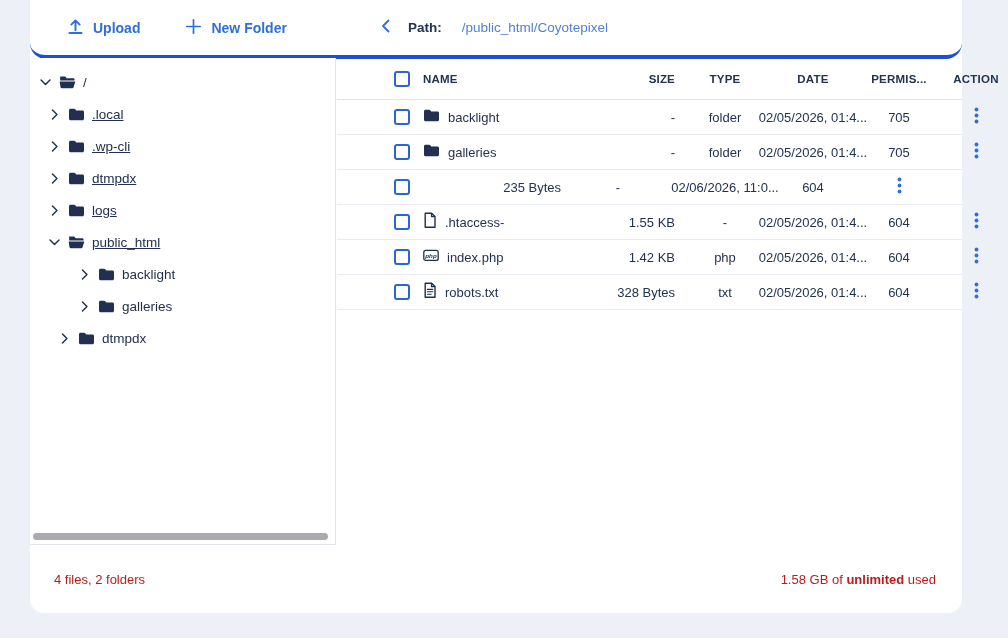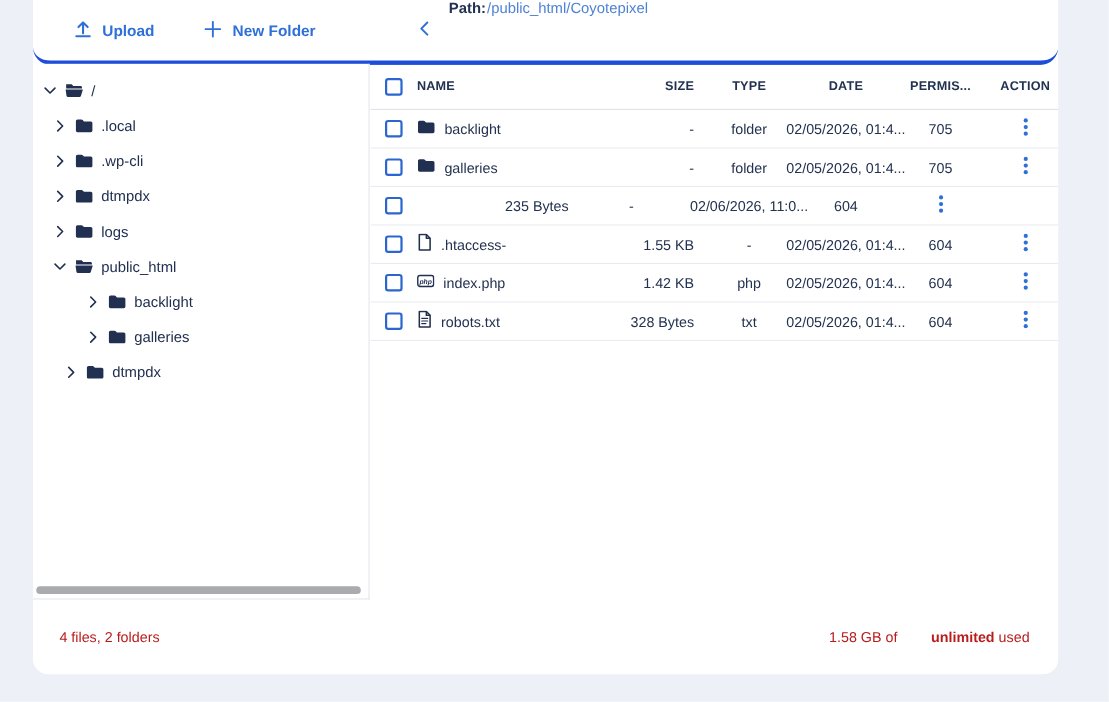--- a/index.html
+++ b/index.html
@@ -35,21 +35,21 @@
   }
   .btn-upload { margin-left: 36px; }
   .btn-newfolder { margin-left: 44px; }
   .back-chevron {
     position: absolute; left: 340px; top: 0; height: 100%;
     display: flex; align-items: center; padding: 0 8px;
     cursor: pointer; background: none; border: none;
   }
   .path-wrap {
     position: absolute; left: 378px; top: 0; height: 100%;
-    display: flex; gap: 1px; font-size: 13.5px;
+    display: flex; align-items: center; gap: 20px; font-size: 13.5px;
   }
   .path-label { color: #233250; font-weight: bold; }
   .path-value { color: #4f82d4; }
   
   .sidebar {
     position: absolute;
     left: 0; top: 58px;
     width: 306px; height: 487px;
     border-right: 1px solid #e3e6ec;
     border-bottom: 1px solid #e3e6ec;
@@ -57,21 +57,21 @@
     padding-top: 8px;
     overflow: hidden;
   }
   .tree-row {
     height: 32px;
     display: flex; align-items: center; gap: 7px;
     font-size: 13.5px; color: #213050;
     cursor: pointer; white-space: nowrap;
   }
   .lvl0 { padding-left: 9px; }
-  .lvl1 { padding-left: 18px; }
+  .lvl1 { padding-left: 18px; text-decoration: underline; }
   .lvl2 { padding-left: 28px; }
   .lvl3 { padding-left: 48px; }
   .tree-row.selected {
     background: #4fb0d7; color: #ffffff; height: 30px; margin: 1px 0;
   }
   .tree-row .chev { display: flex; width: 13px; justify-content: center; }
   .tree-row .ficon { display: flex; }
   .h-scrollbar {
     position: absolute; left: 3px; bottom: 4px;
     width: 295px; height: 7px;
@@ -79,20 +79,21 @@
   }
   
   .table-area {
     position: absolute; left: 307px; top: 58px; right: 0;
   }
   .trow {
     display: grid;
     grid-template-columns: 42px 138px 114px 100px 76px 96px 58px;
     align-items: center;
     border-bottom: 1px solid #e9ebf0;
+    padding-left: 44px;
   }
   .trow.thead { height: 42px; border-bottom: 1px solid #dfe2e8; }
   .trow.tdata { height: 35px; }
   .th {
     font-size: 11.5px; font-weight: bold; color: #233250; letter-spacing: .2px;
     white-space: nowrap;
   }
   .td { font-size: 13px; color: #233250; white-space: nowrap; }
   .c-check { display: flex; justify-content: flex-start; padding-left: 13px; }
   .checkbox {
@@ -106,21 +107,21 @@
   .kebab {
     background: none; border: none; cursor: pointer;
     display: flex; justify-content: center; width: 100%; padding: 4px 0;
   }
   
   .footer {
     position: absolute; left: 24px; right: 26px; bottom: 26px;
     display: flex; justify-content: space-between; align-items: center;
     font-size: 13px; color: #b91c1c;
   }
-  .usage b { font-weight: bold; margin-left: 27px; }
+  .usage b { font-weight: bold; }
   .icon-navy { color: #213050; }
   .icon-white { color: #ffffff; }
   .icon-blue { color: #2e6fd8; }
 </style>
 </head>
 <body>
 
 <svg width="0" height="0" style="position:absolute">
   <defs>
     <g id="i-chevron-down">

